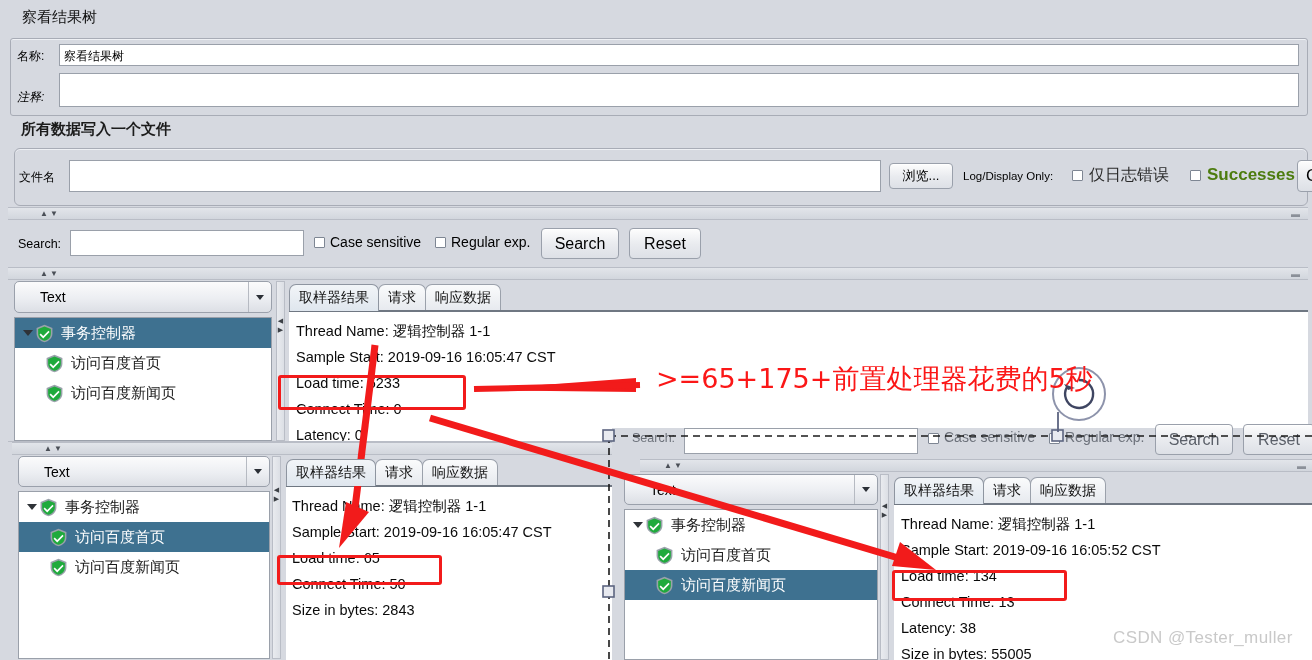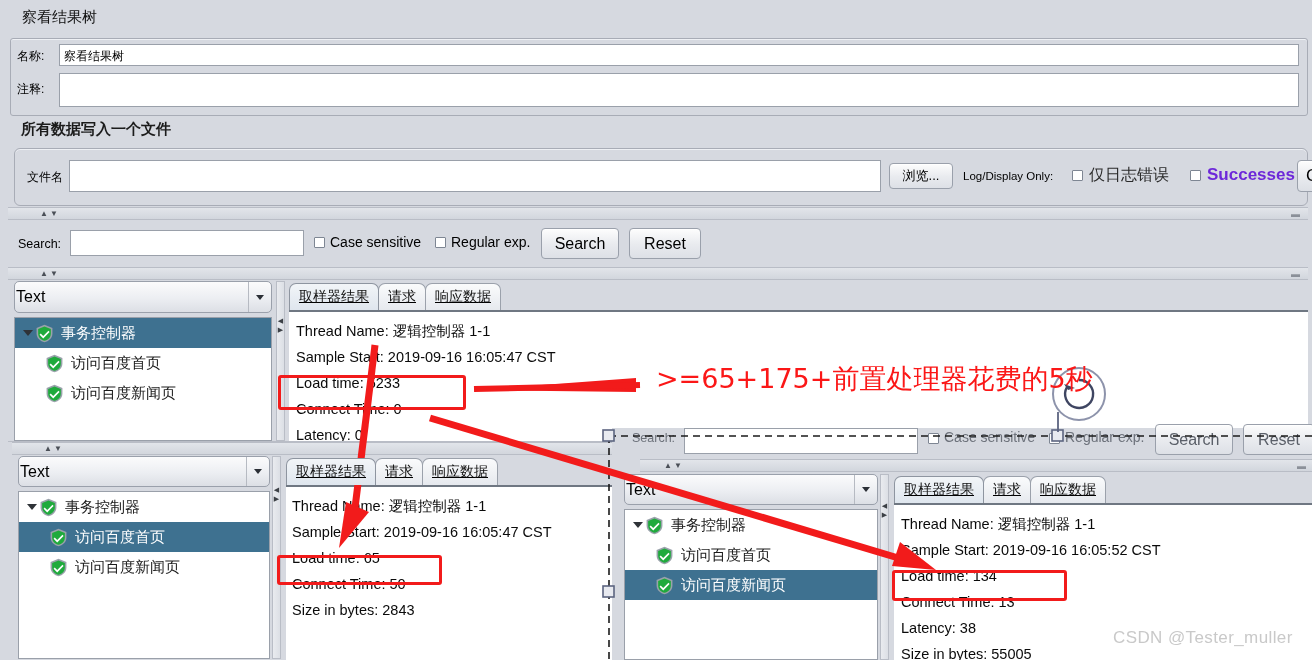--- a/index.html
+++ b/index.html
@@ -39,39 +39,39 @@
   }
   .cb{
     width:11px;height:11px;border:1px solid #7e8693;background:#fff;
     box-sizing:border-box;display:inline-block;border-radius:1px;
   }
   .combo{
     box-sizing:border-box;
     background:linear-gradient(#fbfbfc,#eceef2 55%,#dcdfe5);
     border:1px solid #9aa0ab;border-radius:5px;
     display:flex;align-items:center;
-    font-size:16px;color:#000;padding-left:1px;
+    font-size:14px;color:#000;padding-left:25px;
   }
   .combo .arrowbox{
     margin-left:auto;width:22px;height:100%;
     border-left:1px solid #b6bac2;
     display:flex;align-items:center;justify-content:center;
   }
   .tri-down{
     width:0;height:0;border-left:4px solid transparent;border-right:4px solid transparent;
     border-top:5px solid #2b2f36;
   }
   .splitbar{
     background:linear-gradient(#e2e5ea,#d2d6dd);border-top:1px solid #b9bdc6;border-bottom:1px solid #b9bdc6;
     display:flex;align-items:center;
   }
   .splitbar .dots{margin-left:26px;font-size:8px;color:#4a4f57;letter-spacing:2px;line-height:8px;}
 
   
-  .tabstrip{display:flex;align-items:flex-start;height:28px;text-decoration:underline;}
+  .tabstrip{display:flex;align-items:center;height:28px;}
   .tab{
     box-sizing:border-box;height:27px;padding:0 9px;display:flex;align-items:center;
     font-size:14px;color:#111;
     border:1px solid #9ba1ab;border-bottom:none;
     border-radius:7px 7px 0 0;margin-right:-1px;
     background:linear-gradient(#fafbfc,#e6e9ee);
   }
   .tab.active{
     background:linear-gradient(#f2f5f8,#dfe6ee);
     border-color:#8e95a0;position:relative;z-index:3;
@@ -106,39 +106,39 @@
 </head>
 <body>
 
 <div class="root">
 
   <div style="position:absolute;left:22px;top:8px;" class="panel-title">察看结果树</div>
 
   <div class="bordered" style="position:absolute;left:10px;top:38px;width:1296px;height:76px;">
     <div class="lbl-cn" style="position:absolute;left:6px;top:9px;">名称:</div>
     <div class="txtfield" style="position:absolute;left:48px;top:5px;width:1240px;height:22px;line-height:18px;">察看结果树</div>
-    <div class="lbl-cn" style="position:absolute;left:6px;top:42px;">注释:</div>
+    <div class="lbl-cn" style="position:absolute;left:6px;top:50px;font-style:italic;">注释:</div>
     <div class="txtfield" style="position:absolute;left:48px;top:34px;width:1240px;height:34px;"></div>
   </div>
 
   <div class="group-title" style="position:absolute;left:21px;top:120px;">所有数据写入一个文件</div>
 
   <div class="bordered" style="position:absolute;left:14px;top:148px;width:1292px;height:56px;border-radius:6px;">
-    <div class="lbl-cn" style="position:absolute;left:12px;top:20px;">文件名</div>
+    <div class="lbl-cn" style="position:absolute;left:4px;top:20px;">文件名</div>
     <div class="txtfield" style="position:absolute;left:54px;top:11px;width:812px;height:32px;"></div>
 
     <div class="btn" style="position:absolute;left:874px;top:14px;width:64px;height:26px;font-size:13px;">浏览...</div>
 
     <div class="lbl" style="position:absolute;left:948px;top:21px;font-size:11.5px;">Log/Display Only:</div>
 
     <span class="cb" style="position:absolute;left:1057px;top:21px;"></span>
     <div style="position:absolute;left:1074px;top:16px;font-size:16px;color:#2a2a2a;font-family:'DejaVu Sans',sans-serif;">仅日志错误</div>
 
     <span class="cb" style="position:absolute;left:1175px;top:21px;"></span>
-    <div style="position:absolute;left:1192px;top:16px;font-size:17px;color:#6d28d9;font-weight:bold;">Successes</div>
+    <div style="position:absolute;left:1192px;top:16px;font-size:17px;color:#4d7c0f;font-weight:bold;">Successes</div>
 
     <div class="btn" style="position:absolute;left:1282px;top:11px;width:40px;height:32px;font-size:17px;justify-content:flex-start;padding-left:8px;">C</div>
   </div>
 
   <div class="splitbar" style="position:absolute;left:8px;top:207px;width:1300px;height:11px;">
     <span class="dots mini-arrows" style="margin-left:32px;">▲▼</span>
     <span style="margin-left:auto;margin-right:8px;color:#8b9099;font-size:9px;">▬</span>
   </div>
 
   <div style="position:absolute;left:8px;top:220px;width:1300px;height:48px;background:#d6d9e0;">

